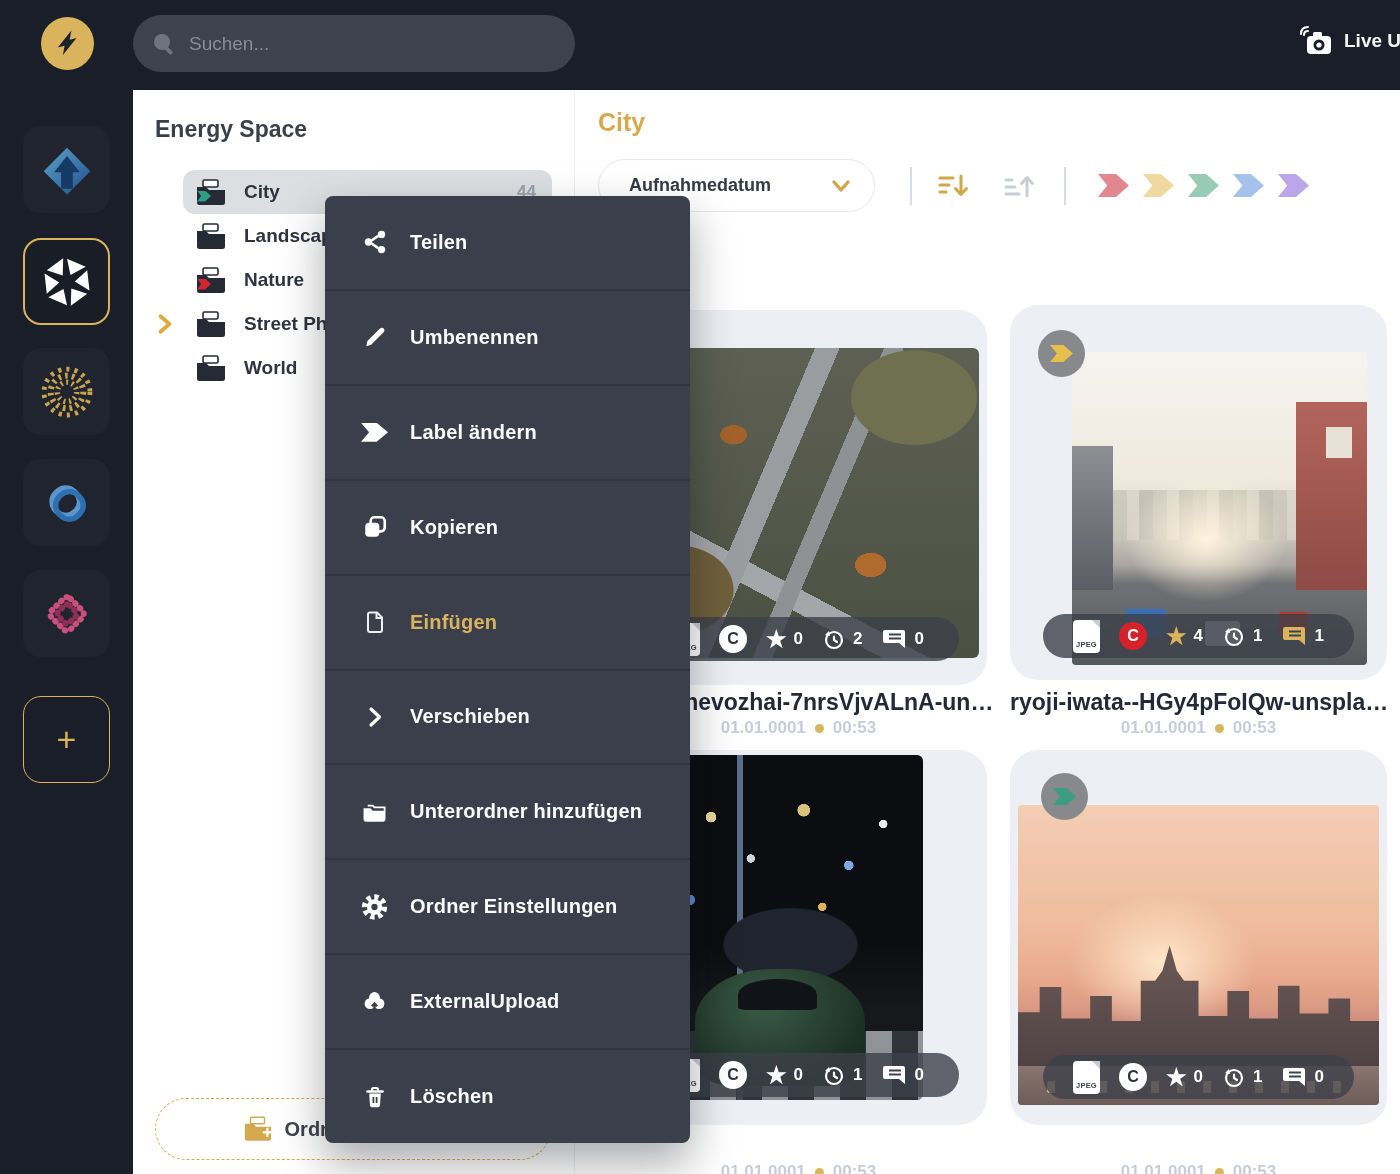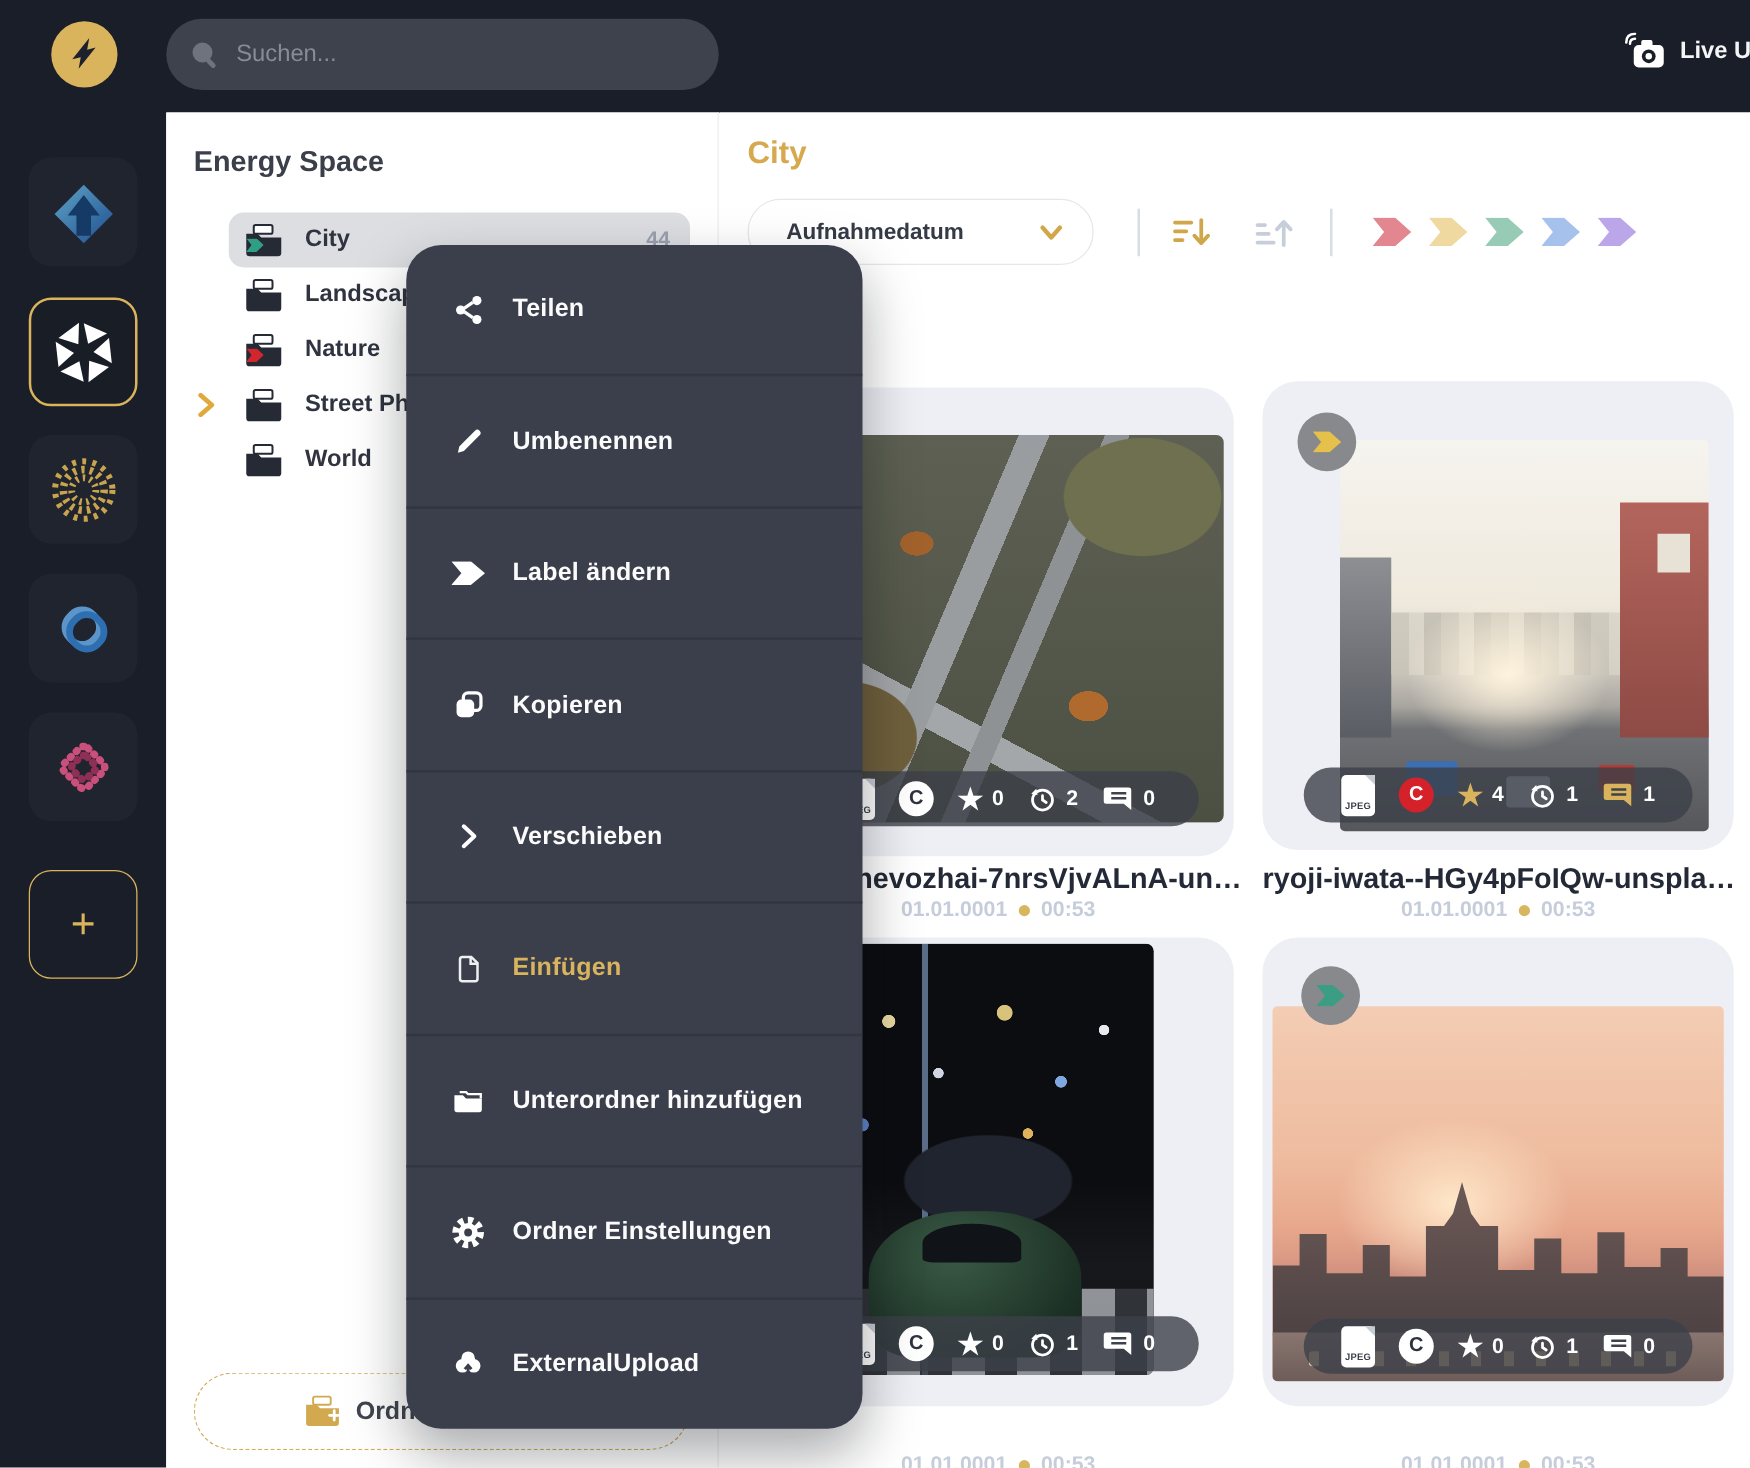--- a/index.html
+++ b/index.html
@@ -41,21 +41,21 @@
   .larrow { clip-path:polygon(0 0,58% 0,100% 50%,58% 100%,0 100%,30% 50%); }
   .f-badge { position:absolute; left:2px; bottom:4px; width:14px; height:11px; }
 
   #addfolder { position:absolute; left:155px; top:1098px; width:396px; height:62px;
     border:1.6px dashed #d3ab57; border-radius:31px; background:#fff; display:flex;
     align-items:center; justify-content:center; gap:12px; }
   #addfolder span { font-size:20px; font-weight:700; color:#3f444e; white-space:nowrap; }
 
   
   #menu { position:absolute; left:325px; top:196px; width:365px; height:947px;
-    background:#3b3f4b; border-radius:28px; z-index:50; display:flex; flex-direction:column;
+    background:#3b3f4b; border-radius:8px; z-index:50; display:flex; flex-direction:column;
     box-shadow:0 20px 45px rgba(10,12,18,0.35); overflow:hidden; }
   .mitem { flex:1; display:flex; align-items:center; gap:22px; padding:0 12px 0 36px;
     border-bottom:2px solid #323641; }
   .mitem:last-child { border-bottom:none; }
   .mitem .mlabel { font-size:20px; font-weight:600; color:#fbfbfc; letter-spacing:.2px; white-space:nowrap; }
   .mitem.hl .mlabel { color:#d9b45f; }
   .micon { width:27px; height:27px; flex:0 0 auto; display:flex; align-items:center; justify-content:center; }
 
   
   #main { position:absolute; left:576px; top:90px; width:824px; height:1084px; background:#fff; }
@@ -558,37 +558,37 @@
   <div class="mitem">
     <span class="micon">
       <svg width="26" height="26" viewBox="0 0 24 24">
         <rect x="8" y="3" width="13" height="13" rx="3.5" fill="none" stroke="#fff" stroke-width="2.4"></rect>
         <rect x="3" y="8" width="13" height="13" rx="3.5" fill="#fff"></rect>
         </svg>
       </span>
     <span class="mlabel">Kopieren</span>
   </div>
 
-  <div class="mitem">
-    <span class="micon">
-      <svg width="24" height="24" viewBox="0 0 24 24">
-        <path d="M8 4 L16.5 12 L8 20" fill="none" stroke="#fff" stroke-width="3.2" stroke-linecap="round" stroke-linejoin="round"></path>
-        </svg>
-      </span>
-    <span class="mlabel">Verschieben</span>
-  </div>
-
   <div class="mitem hl">
     <span class="micon">
       <svg width="24" height="26" viewBox="0 0 24 24">
         <path d="M7 2.5 h7 l5 5 V20 a2 2 0 0 1 -2 2 H7 a2 2 0 0 1 -2 -2 V4.5 a2 2 0 0 1 2 -2 z" fill="none" stroke="#eef0f2" stroke-width="2"></path>
         <path d="M13.5 3 v5 h5" fill="none" stroke="#eef0f2" stroke-width="2"></path>
         </svg>
       </span>
     <span class="mlabel">Einfügen</span>
+  </div>
+
+  <div class="mitem">
+    <span class="micon">
+      <svg width="24" height="24" viewBox="0 0 24 24">
+        <path d="M8 4 L16.5 12 L8 20" fill="none" stroke="#fff" stroke-width="3.2" stroke-linecap="round" stroke-linejoin="round"></path>
+        </svg>
+      </span>
+    <span class="mlabel">Verschieben</span>
   </div>
 
   <div class="mitem">
     <span class="micon">
       <svg width="28" height="26" viewBox="0 0 32 27">
         <path d="M8 6 h6 l2 2 h12 v4" fill="none" stroke="#fff" stroke-width="2.2"></path>
         <path d="M3 9 h8 l3 3 h15 v10.5 a2.5 2.5 0 0 1 -2.5 2.5 H5.5 A2.5 2.5 0 0 1 3 22.5 Z" fill="#fff"></path>
         </svg>
       </span>
     <span class="mlabel">Unterordner hinzufügen</span>
@@ -611,13 +611,24 @@
         <circle cx="8" cy="13.5" r="4.8" fill="#fff"></circle>
           <circle cx="16" cy="13.5" r="4.8" fill="#fff"></circle>
         <circle cx="12" cy="8" r="4.8" fill="#fff"></circle>
         <path d="M12 19.5 v-6 M9.6 15.8 L12 13.2 L14.4 15.8" fill="none" stroke="#3b3f4b" stroke-width="2"></path>
         </svg>
       </span>
     <span class="mlabel">ExternalUpload</span>
   </div>
 
 
+  <div class="mitem">
+    <span class="micon">
+      <svg width="24" height="26" viewBox="0 0 24 24">
+        <path d="M4.5 6.5 h15" stroke="#fff" stroke-width="2.6" stroke-linecap="round"></path>
+        <path d="M9 6 V4.5 A1.5 1.5 0 0 1 10.5 3 h3 A1.5 1.5 0 0 1 15 4.5 V6" fill="none" stroke="#fff" stroke-width="2.2"></path>
+        <path d="M6.2 8.5 L7 20.5 a2 2 0 0 0 2 1.8 h6 a2 2 0 0 0 2 -1.8 L17.8 8.5 z" fill="#fff"></path>
+        <path d="M10.4 12 v6 M13.6 12 v6" stroke="#3b3f4b" stroke-width="1.8"></path>
+        </svg>
+      </span>
+    <span class="mlabel">Löschen</span>
+  </div>
 </div>
 
 </body></html>

